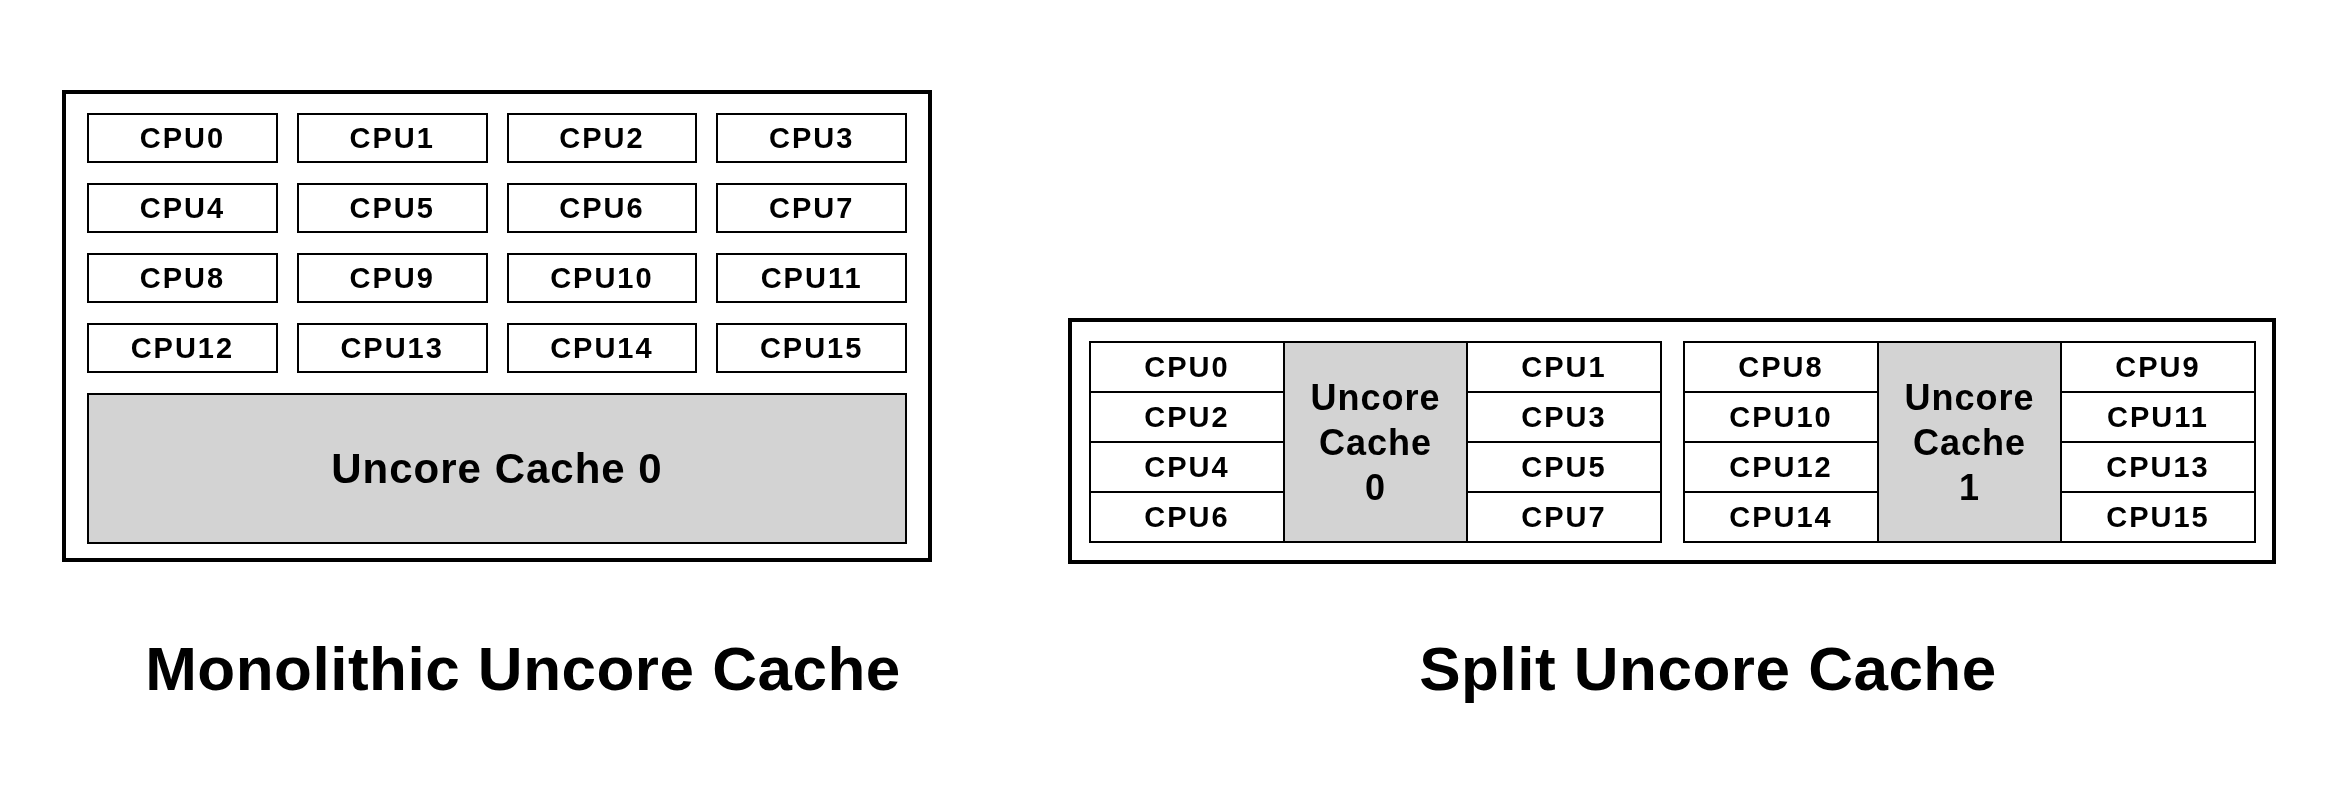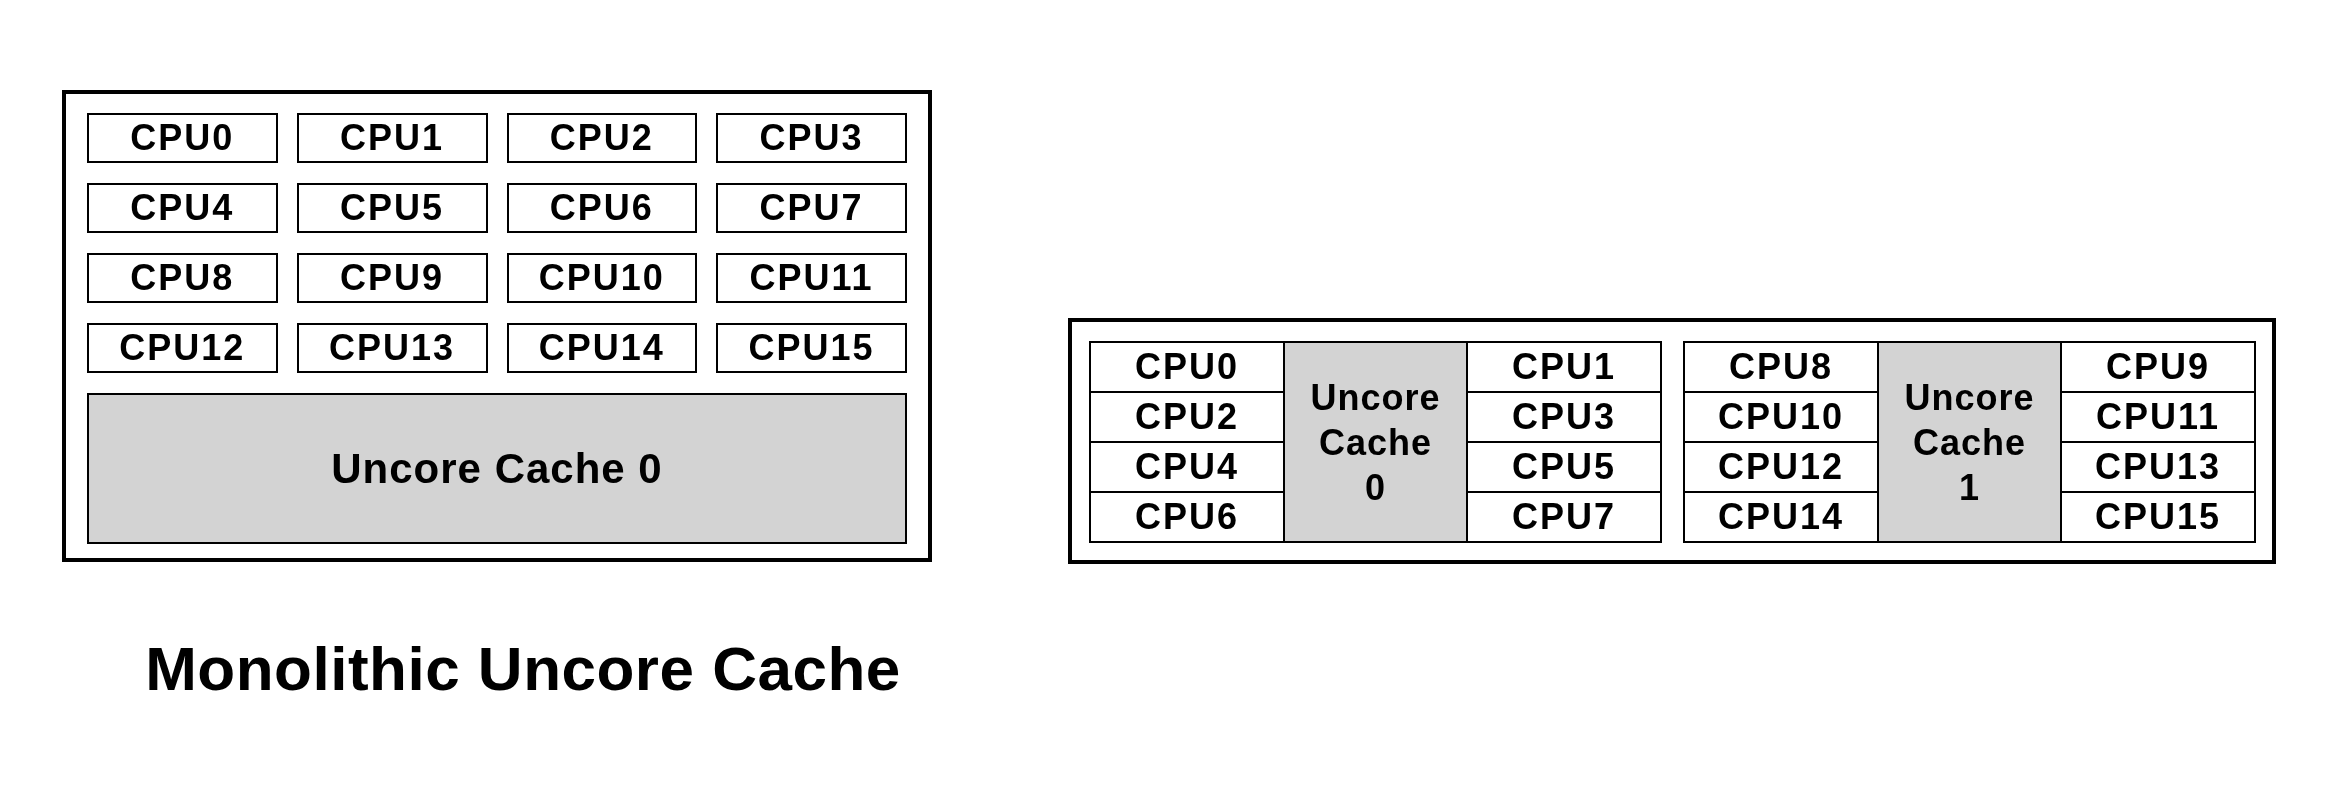--- a/index.html
+++ b/index.html
@@ -25,21 +25,21 @@
   }
   .cpu-grid{
     display:grid;grid-template-columns:repeat(4,1fr);
     column-gap:19px;row-gap:20px;
   }
   .cpu-box{
     height:50px;border:2px solid var(--border);background:var(--bg);
     display:flex;align-items:center;justify-content:center;
   }
   .cpu-label{
-    font-weight:bold;font-size:36px;letter-spacing:2px;line-height:1;
+    font-weight:bold;font-size:29px;letter-spacing:2px;line-height:1;
     white-space:nowrap;
   }
   .uncore-bar{
     margin-top:20px;height:151px;border:2px solid var(--border);
     background:var(--uncore-fill);
     display:flex;align-items:center;justify-content:center;
   }
   .uncore-bar-label{
     font-weight:bold;font-size:42px;letter-spacing:1px;line-height:1;
   }
@@ -241,14 +241,15 @@
 
           <div class="split-cell">
             <span class="cpu-label">CPU15</span>
           </div>
         </div>
     </div>
 
   </div>
 
   <div class="caption caption-monolithic">Monolithic Uncore Cache</div>
+  <div class="caption caption-split">Split Uncore Cache</div>
 
 </div>
 
 </body></html>

